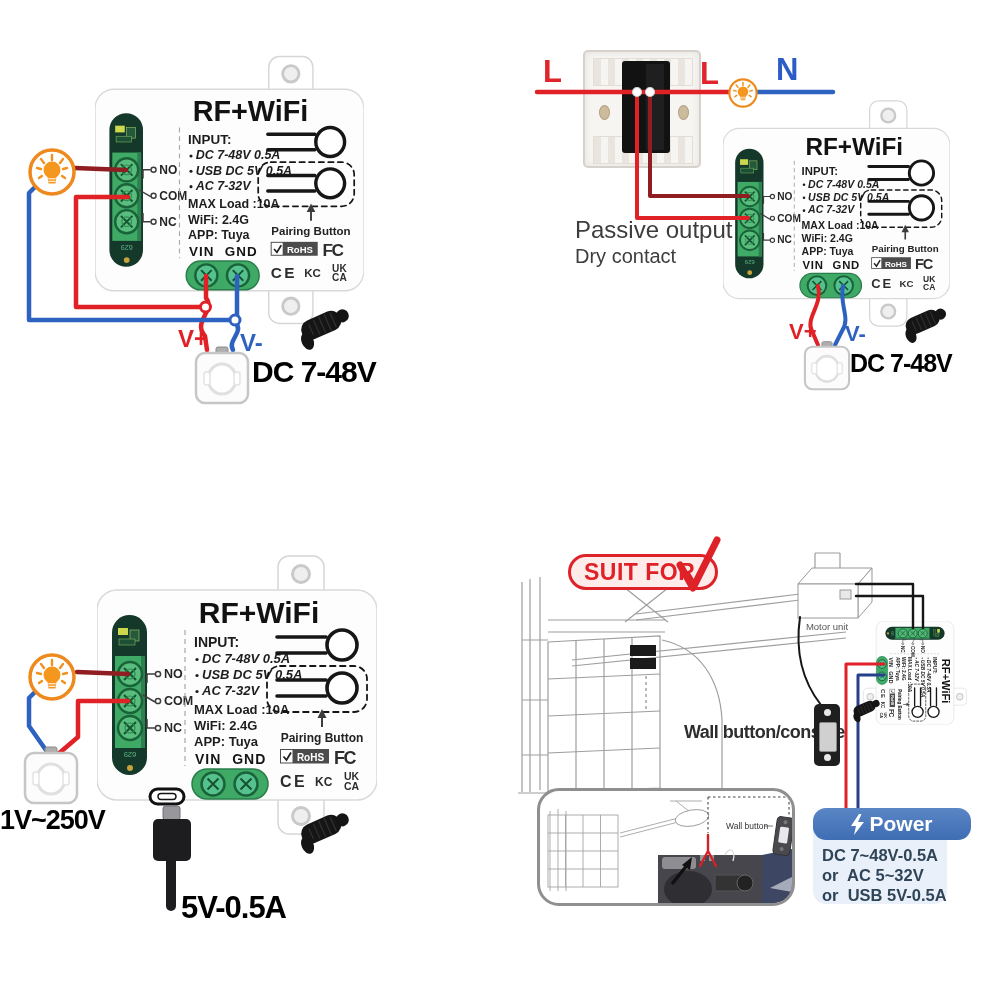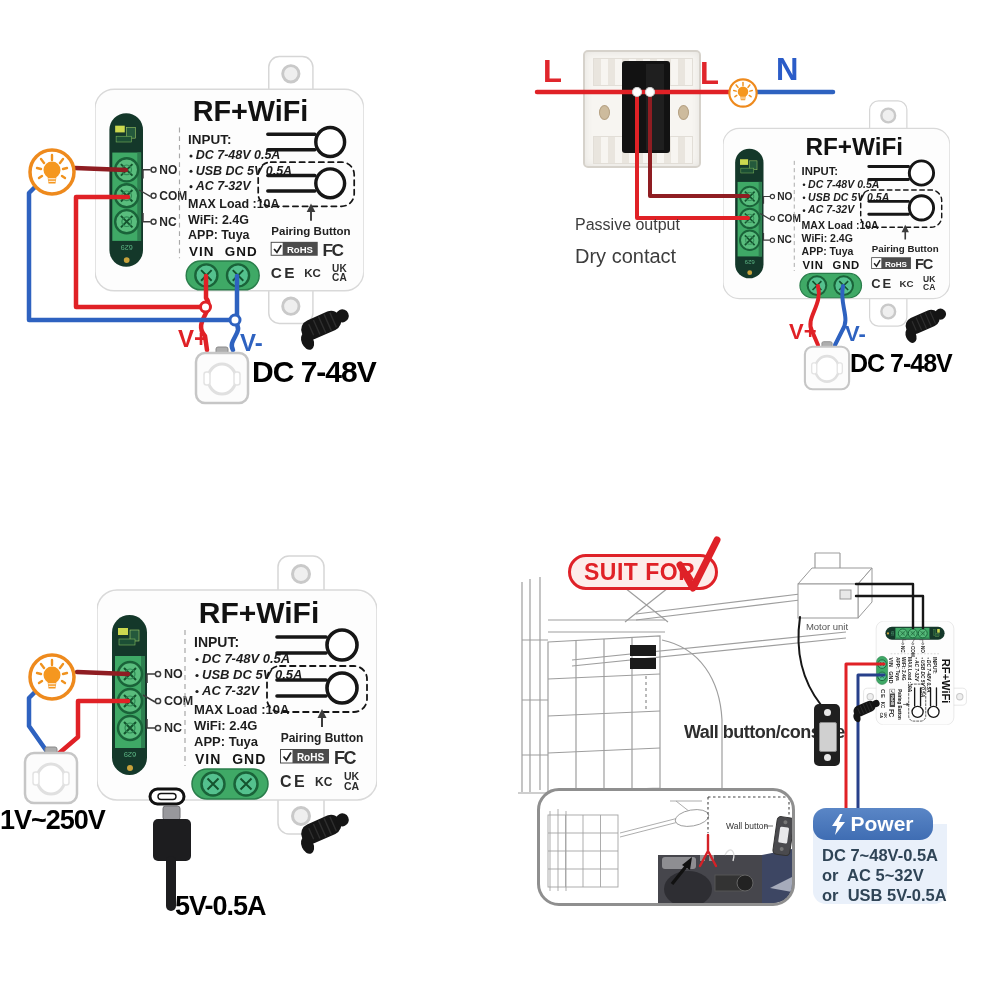--- a/index.html
+++ b/index.html
@@ -34,21 +34,21 @@
     background:#fdecea;border:3px solid #df2128;border-radius:21px;box-sizing:border-box;
     display:flex;align-items:center;padding-left:13px;}
   #suit-badge span{color:#e02127;font-weight:800;font-size:23px;letter-spacing:.5px;}
   #suit-check{position:absolute;left:672px;top:533px;z-index:31;}
   #wall-button{position:absolute;left:814px;top:704px;width:26px;height:62px;z-index:30;
     background:#1f1f1f;border-radius:5px;}
   #wall-button .scr{position:absolute;left:9.5px;width:7px;height:7px;border-radius:50%;background:#e8e8e8;}
   #wall-button .btn{position:absolute;left:5px;top:18px;width:16px;height:28px;background:#d0d0d0;
     border:1px solid #8a8a8a;border-radius:2px;}
   #power-box{position:absolute;left:813px;top:808px;width:134px;height:96px;z-index:30;}
-  #power-head{position:absolute;left:0;top:0;width:120px;height:32px;border-radius:13px;
+  #power-head{position:absolute;left:0;top:0;width:158px;height:32px;border-radius:13px;
     background:linear-gradient(#5a86c6,#3f6db3);display:flex;align-items:center;justify-content:center;gap:5px;text-align:right;}
   #power-head span{color:#fff;font-weight:800;font-size:21px;}
   #power-body{position:absolute;left:0;top:16px;width:134px;height:80px;border-radius:0 0 13px 13px;
     background:#e9f0fa;z-index:-1;}
   .power-line{position:absolute;left:9px;z-index:2;color:#2f4456;font-weight:700;font-size:16.5px;white-space:pre;}
   #inset{position:absolute;left:537px;top:788px;width:258px;height:118px;z-index:30;
     background:#fff;border:3px solid #8f8f8f;border-radius:22px;box-sizing:border-box;overflow:hidden;}
 </style>
 </head>
 <body>
@@ -565,28 +565,28 @@
     <use href="#antenna" transform="translate(866,708) rotate(-24) scale(0.55)"></use>
   </svg>
 
   <div class="lbl vplus" style="left:178px;top:326px;font-size:24px;">V+</div>
   <div class="lbl vminus" style="left:240px;top:330px;font-size:24px;">V-</div>
   <div class="lbl big-dark" style="left:252px;top:356px;font-size:30px;">DC 7-48V</div>
 
   <div class="lbl" style="left:543px;top:56px;font-size:31px;font-weight:800;color:#e0262c;">L</div>
   <div class="lbl" style="left:700px;top:58px;font-size:31px;font-weight:800;color:#e0262c;">L</div>
   <div class="lbl" style="left:776px;top:54px;font-size:31px;font-weight:800;color:#2b5cc8;">N</div>
-  <div class="lbl" style="left:575px;top:217px;font-size:16px;color:#3d3d3d;">Passive output</div>
+  <div class="lbl" style="left:575px;top:217px;font-size:24px;color:#3d3d3d;">Passive output</div>
   <div class="lbl" style="left:575px;top:246px;font-size:20px;color:#3d3d3d;text-align:center;">Dry contact</div>
   <div class="lbl vplus" style="left:789px;top:320px;font-size:22px;">V+</div>
   <div class="lbl vminus" style="left:845px;top:322px;font-size:22px;">V-</div>
   <div class="lbl big-dark" style="left:850px;top:350px;font-size:25px;">DC 7-48V</div>
 
   <div class="lbl big-dark" style="left:0px;top:806px;font-size:27px;">1V~250V</div>
-  <div class="lbl big-dark" style="left:175px;top:892px;font-size:27px;">5V-0.5A</div>
+  <div class="lbl big-dark" style="left:181px;top:892px;font-size:31px;">5V-0.5A</div>
 
   <div id="suit-badge">
     <span>SUIT FOR</span>
   </div>
   <svg id="suit-check" width="52" height="62" viewBox="0 0 52 62">
     <polyline points="8,32 21,55 45,7" fill="none" stroke="#df2128" stroke-width="7" stroke-linecap="round" stroke-linejoin="round"></polyline>
   </svg>
 
   <div class="lbl" style="left:684px;top:723px;width:126px;text-align:right;font-size:18px;font-weight:600;color:#2e2e2e;letter-spacing:-0.5px;">Wall button/console</div>
   <div id="wall-button">

